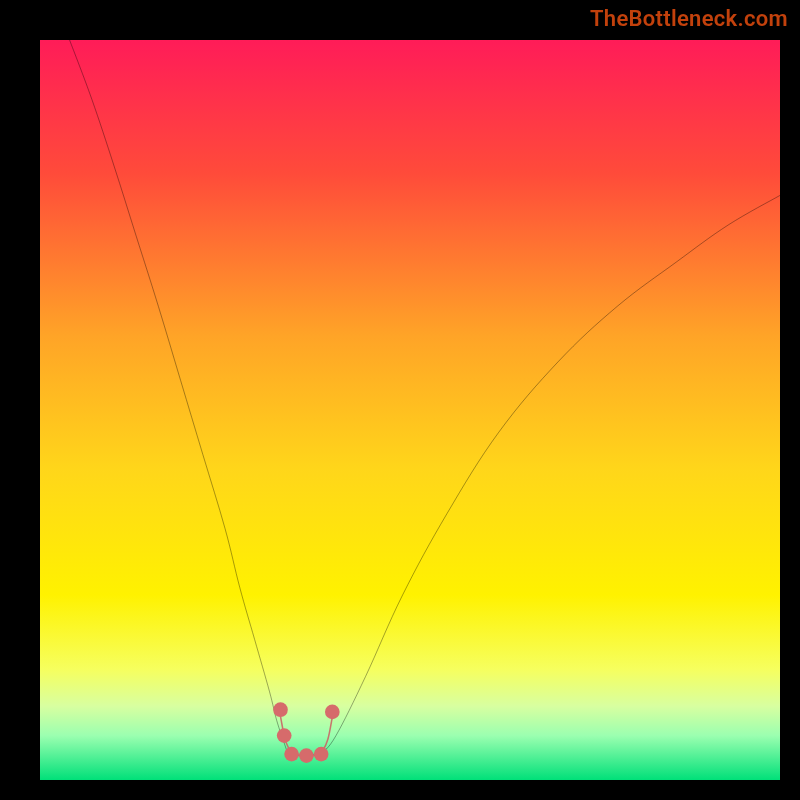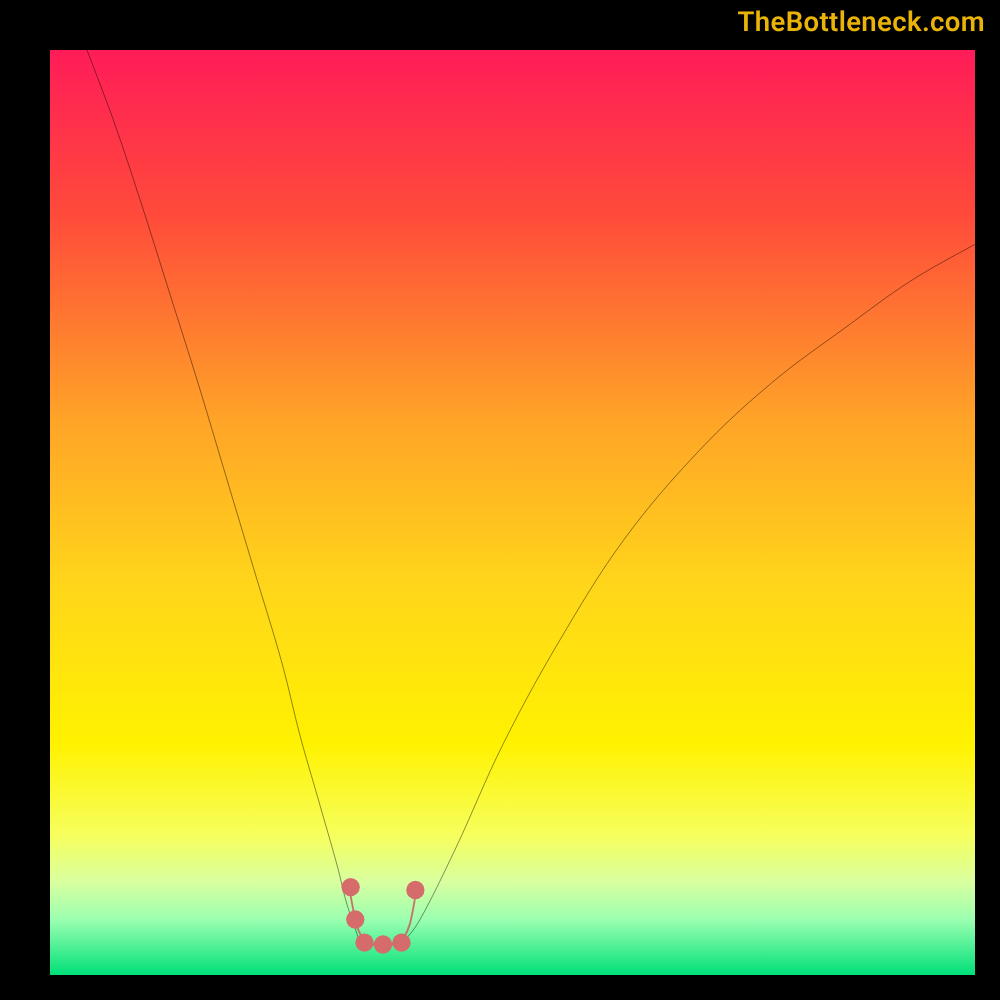--- a/index.html
+++ b/index.html
@@ -32,21 +32,21 @@
   }
   .svg-overlay {
     position: absolute;
     inset: 0;
   }
   .attrib {
     position: absolute;
     top: 6px;
     right: 12px;
     font: 600 22px -apple-system, BlinkMacSystemFont, "Segoe UI", Roboto, Helvetica, Arial, sans-serif;
-    color: #eab308;
+    color: #c2410c;
     letter-spacing: 0.3px;
   }
 </style>
 </head>
 <body>
 
 <div class="frame">
   <div class="attrib">TheBottleneck.com</div>
   <div class="plot">
     <svg class="gradient" viewBox="0 0 100 100" preserveAspectRatio="none">

